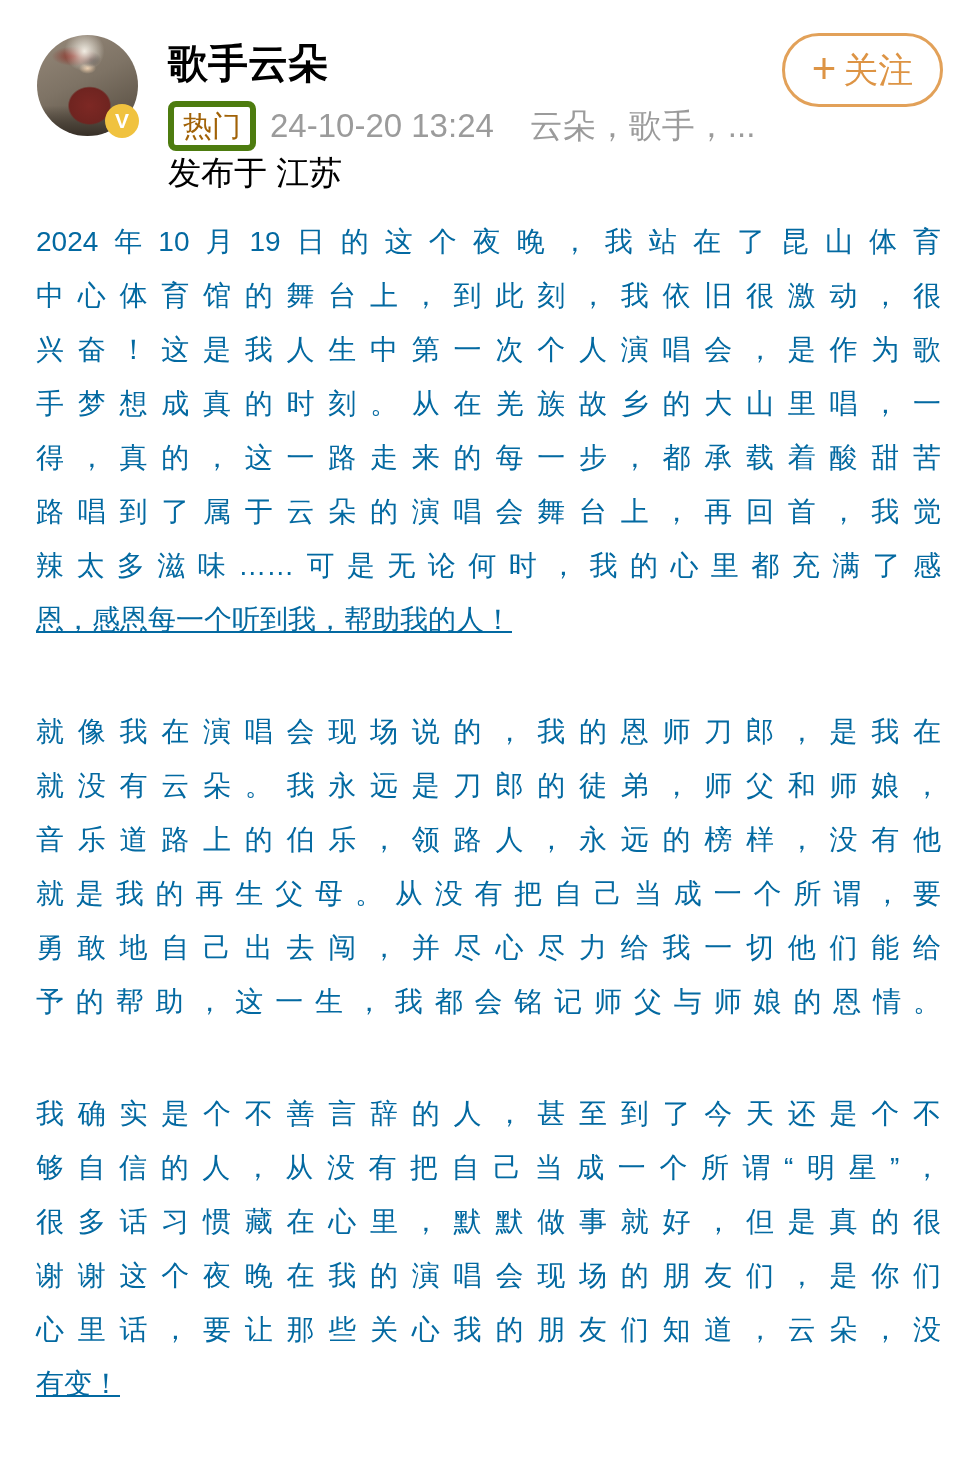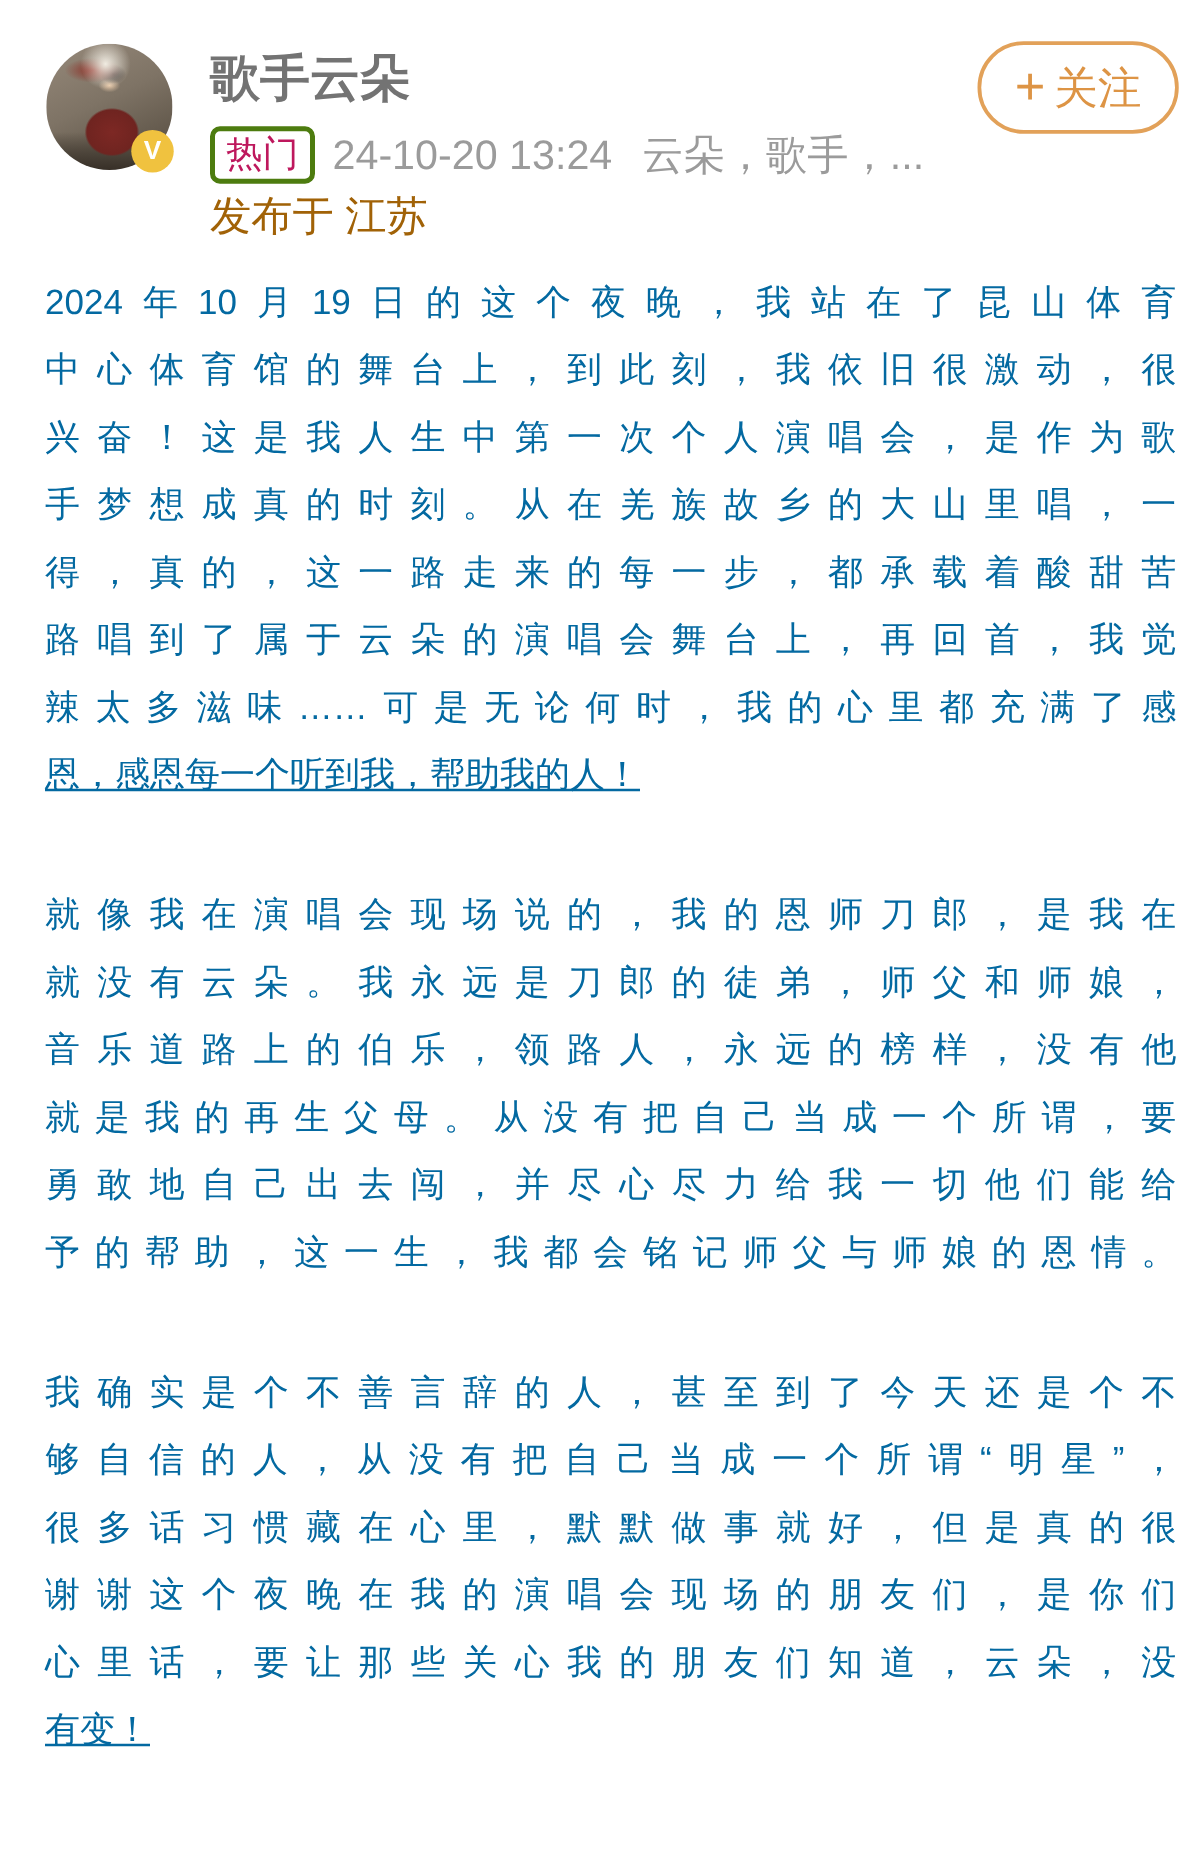--- a/index.html
+++ b/index.html
@@ -28,38 +28,38 @@
   }
   .v-badge{
     position:absolute;right:-1px;bottom:-2px;
     width:34px;height:34px;border-radius:50%;
     background:#f0c23f;color:#ffffff;
     font-size:21px;font-weight:700;
     display:flex;align-items:center;justify-content:center;
   }
   .username{
     position:absolute;left:168px;top:41px;
-    font-size:40px;font-weight:600;color:#737373;line-height:1.1;
+    font-size:40px;font-weight:600;color:#000000;line-height:1.1;
     cursor:pointer;
   }
   .meta-line{
     position:absolute;left:168px;top:101px;
     display:flex;align-items:center;
     font-size:33px;color:#9b9b9b;white-space:nowrap;
   }
   .hot-badge{
     display:inline-block;
-    border:4px solid #4d7c0f;border-radius:8px;
-    color:#be185d;font-size:29px;line-height:38px;
+    border:6px solid #4d7c0f;border-radius:8px;
+    color:#a16207;font-size:29px;line-height:38px;
     padding:0 9px;margin-right:14px;
   }
-  .timestamp{margin-right:24px;}
+  .timestamp{margin-right:36px;}
   .meta-line2{
     position:absolute;left:168px;top:151px;
-    font-size:33px;color:#a16207;
+    font-size:33px;color:#000000;
   }
   .follow-btn{
     position:absolute;right:17px;top:33px;
     width:161px;height:74px;box-sizing:border-box;
     background:#ffffff;border:3px solid #e2a159;border-radius:37px;
     color:#dd9445;font-size:35px;
     display:flex;align-items:center;justify-content:center;gap:7px;
     font-family:inherit;cursor:pointer;padding:0;
   }
   .follow-btn .plus{font-size:42px;font-weight:400;line-height:1;margin-top:-3px;}

